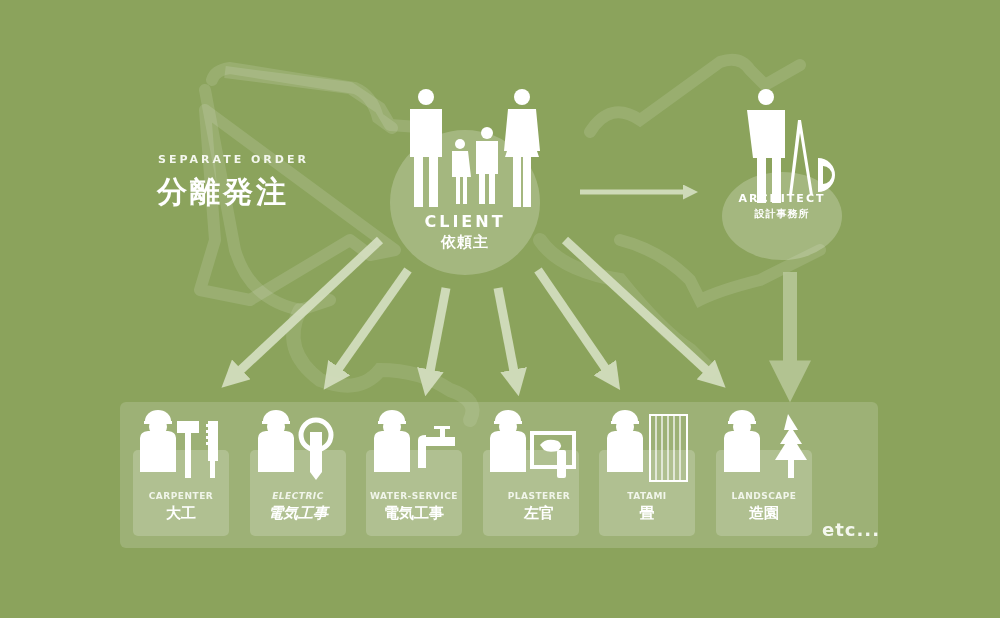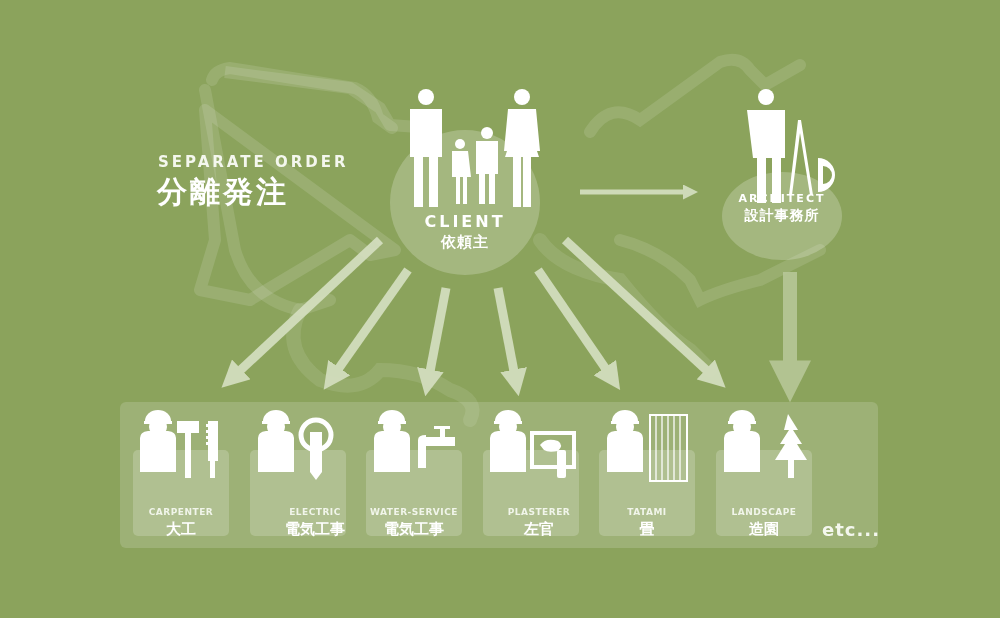--- a/index.html
+++ b/index.html
@@ -5,42 +5,42 @@
   html, body { margin:0; padding:0; }
   body {
     width:1000px; height:618px; overflow:hidden; position:relative;
     background:#8ba35c;
     font-family:"DejaVu Sans", "Liberation Sans", sans-serif;
     color:#ffffff;
   }
   .abs { position:absolute; }
   svg.layer { position:absolute; left:0; top:0; }
   .title-en {
-    left:158px; top:153px; font-size:15px; letter-spacing:3px; font-weight:bold;
+    left:158px; top:153px; font-size:11px; letter-spacing:3px; font-weight:bold;
     color:#f4f7ee;
   }
   .title-jp {
     left:157px; top:172px; font-size:30px; font-weight:bold; letter-spacing:3px;
     color:#ffffff;
   }
   .node-label {
     position:absolute; text-align:center; font-weight:bold; color:#ffffff;
   }
   .node-label .en { font-size:16px; letter-spacing:3px; display:block; }
   .node-label .jp { font-size:15px; letter-spacing:1px; display:block; margin-top:2px; }
   .trades-panel {
     left:120px; top:402px; width:758px; height:146px;
     background:rgba(255,255,255,0.16); border-radius:6px;
   }
   .trade-card {
     position:absolute; top:450px; width:96px; height:86px;
     background:rgba(255,255,255,0.2); border-radius:5px;
   }
   .trade-label {
-    position:absolute; top:491px; width:118px; text-align:center; font-weight:bold;margin-top:16px;
+    position:absolute; top:491px; width:118px; text-align:center; font-weight:bold;
   }
   .trade-label .en { display:block; font-size:9px; letter-spacing:0.5px; color:#f1f5ea; }
   .trade-label .jp { display:block; font-size:15px; margin-top:3px; color:#ffffff; }
   .etc { left:822px; top:519px; font-size:18px; font-weight:bold; letter-spacing:1px; color:#f4f7ee; }
 </style>
 </head>
 <body>
 
 <svg class="layer" width="1000" height="618">
   <path d="M225 72 L350 88 L380 108 L390 125 L432 128 M395 250 L370 255 L350 240 L250 300 L200 290 L215 240 L205 110 Z" fill="none" stroke="rgba(255,255,255,0.13)" stroke-width="12" stroke-linejoin="round"></path>
@@ -85,21 +85,21 @@
     <circle cx="766" cy="97" r="8"></circle>
     <path d="M747 110 h38 v48 h-4 v45 h-9 v-45 h-6 v45 h-9 v-45 h-4 z"></path>
 
     <path d="M798 120 l3 0 l12 75 h-3 l-10 -62 l-8 62 h-3 z"></path>
 
     <path d="M818 158 v34 a17 17 0 0 0 0 -34 z M823 166 v18 a9 9 0 0 0 0 -18 z" fill-rule="evenodd"></path>
   </g>
 </svg>
 <div class="node-label" style="left:732px;top:192px;width:100px;">
   <span class="en" style="font-size:11px;letter-spacing:2px;">ARCHITECT</span>
-  <span class="jp" style="font-size:14px;">設計事務所</span>
+  <span class="jp" style="font-size:10px;">設計事務所</span>
 </div>
 
 <svg class="layer" width="1000" height="618">
   <defs>
     <marker id="ah" markerWidth="3" markerHeight="3" refX="1.4" refY="1.5" orient="auto">
       <path d="M0 0 L3 1.5 L0 3 z" fill="#d6e0c2"></path>
     </marker>
     <marker id="ah2" markerWidth="3" markerHeight="3" refX="1.4" refY="1.5" orient="auto">
       <path d="M0 0 L3 1.5 L0 3 z" fill="#b9c99b"></path>
     </marker>
@@ -197,21 +197,21 @@
     <g>
       <path d="M788 414 l10 16 h-5 l9 14 h-5 l10 16 h-13 v18 h-6 v-18 h-13 l10 -16 h-5 l9 -14 h-5 z"></path>
     </g>
   </g>
 </svg>
 
 <div class="trade-label" style="left:122px;">
   <span class="en">CARPENTER</span>
   <span class="jp">大工</span>
 </div>
-<div class="trade-label" style="left:256px;">
+<div class="trade-label" style="left:239px;font-style:italic;">
   <span class="en">ELECTRIC</span>
   <span class="jp">電気工事</span>
 </div>
 <div class="trade-label" style="left:355px;">
   <span class="en">WATER-SERVICE</span>
   <span class="jp">電気工事</span>
 </div>
 <div class="trade-label" style="left:480px;">
   <span class="en">PLASTERER</span>
   <span class="jp">左官</span>

